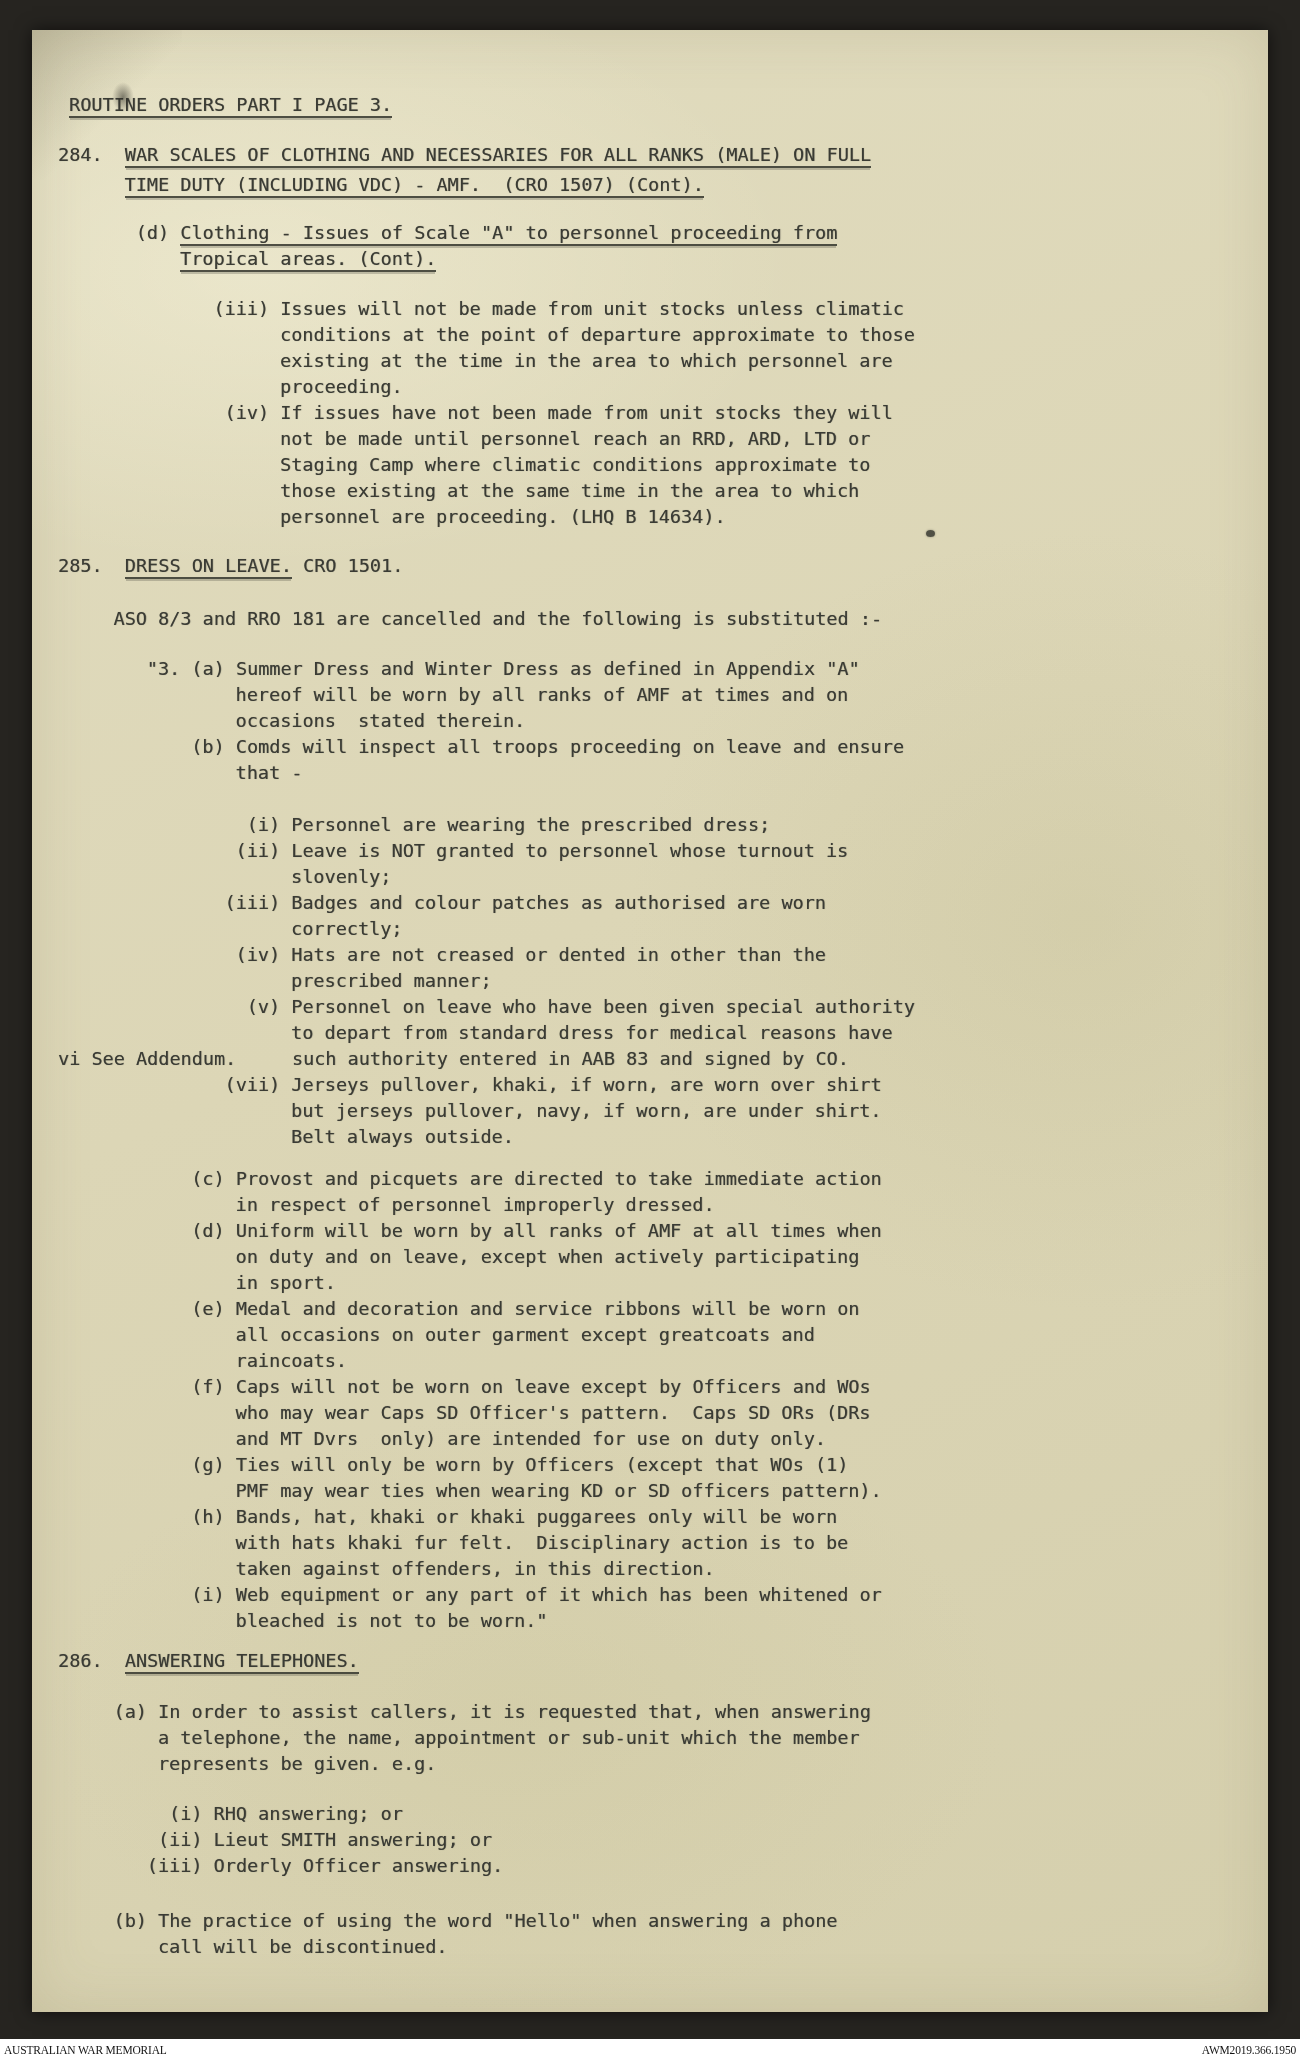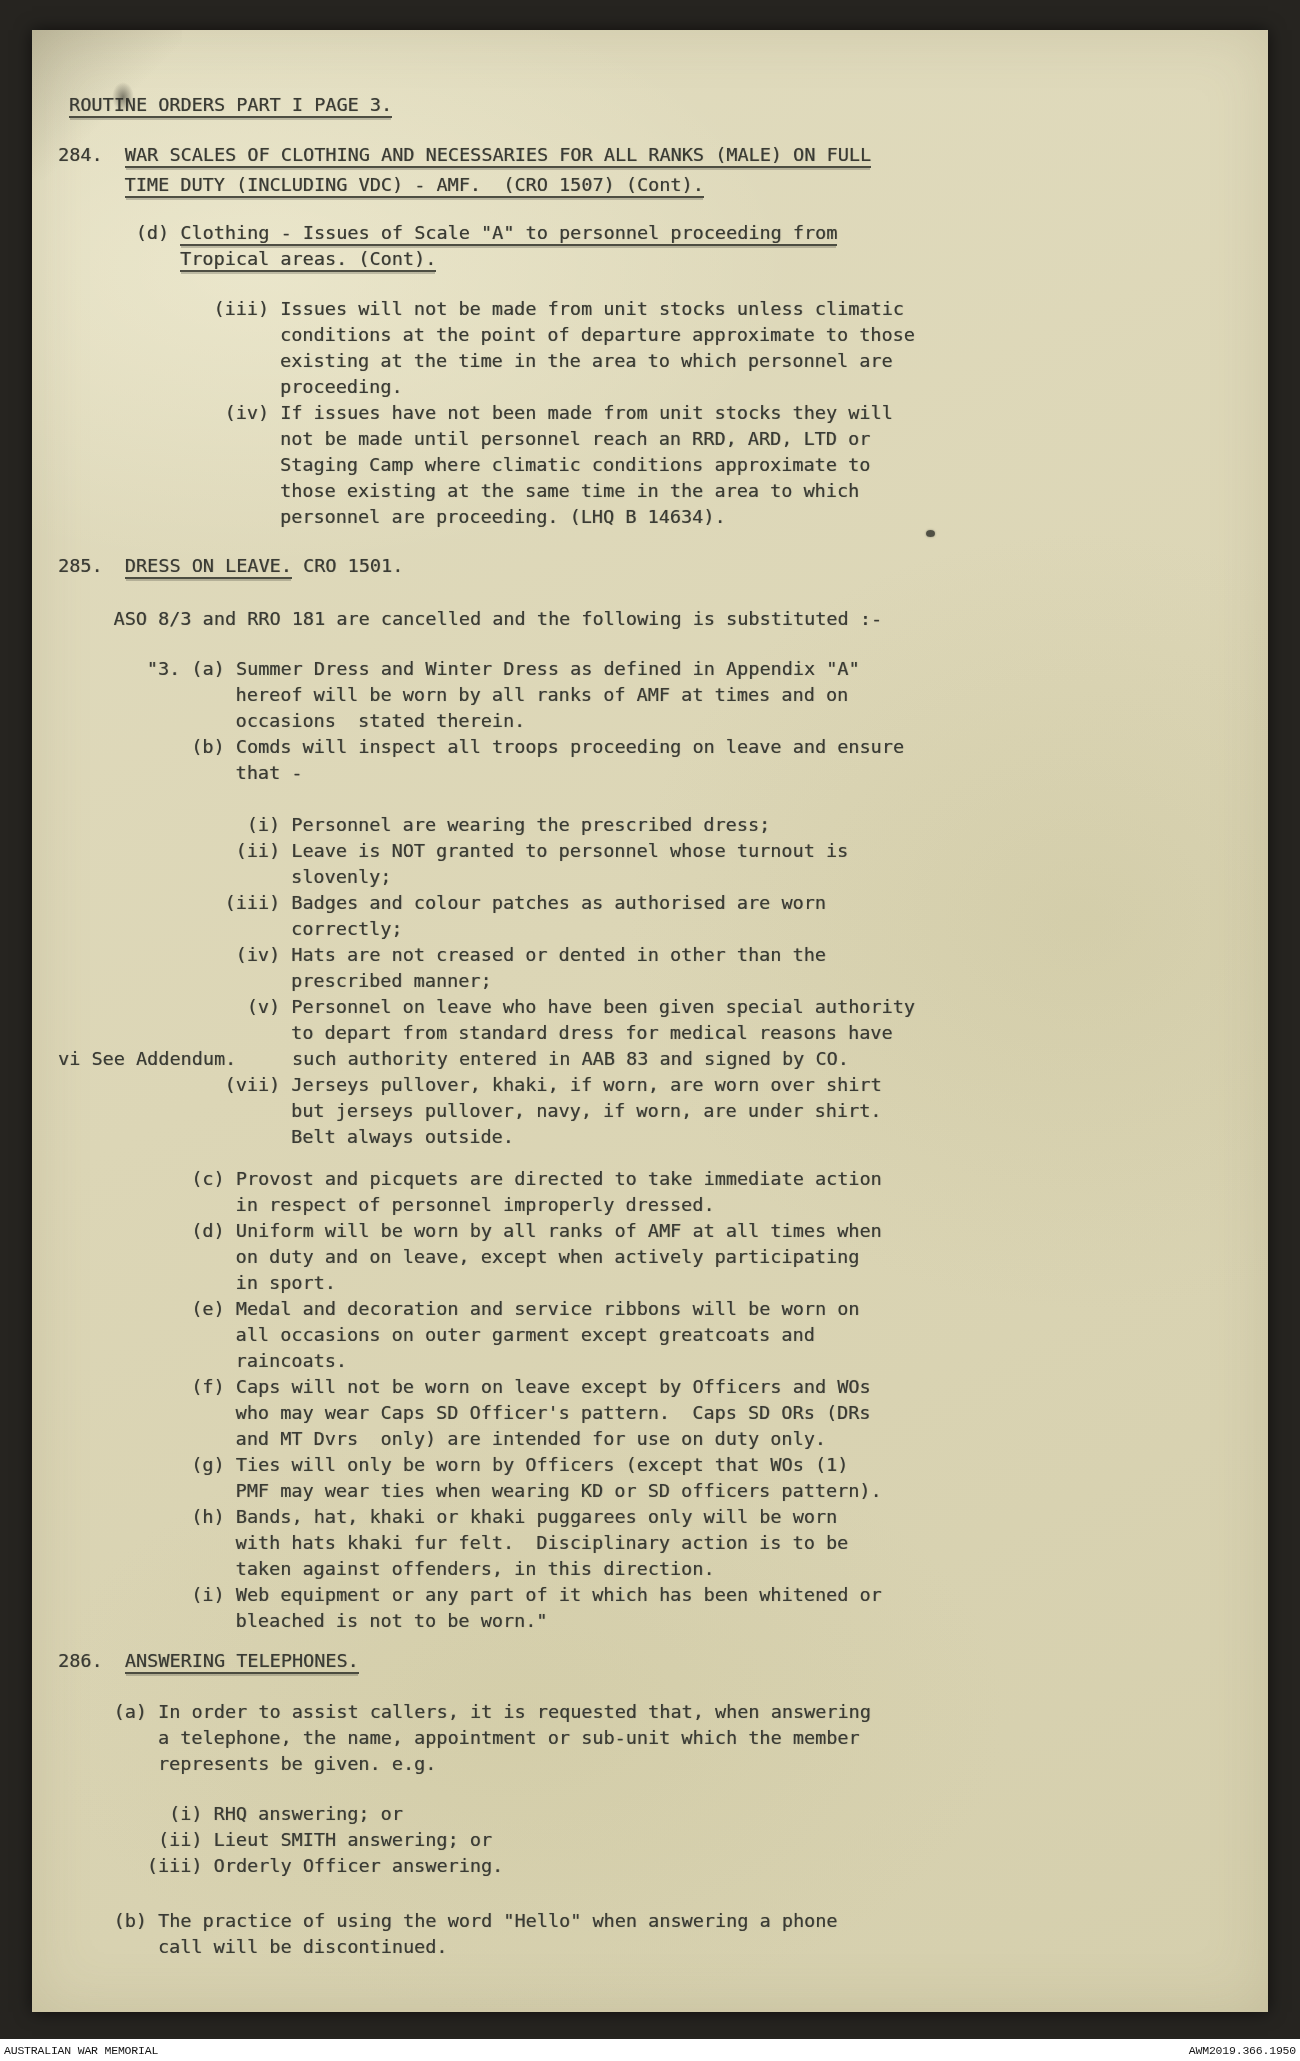--- a/index.html
+++ b/index.html
@@ -50,21 +50,21 @@
   .dot{
     position:absolute;left:894px;top:500px;width:9px;height:7px;border-radius:50%;
     background:rgba(55,56,48,0.85);
     box-shadow:0 0 2px rgba(55,56,48,0.5);
     pointer-events:none;
   }
   .footer{
     position:absolute;left:0;bottom:0;width:100%;height:22px;
     background:var(--footer-bg);
     color:var(--footer-text);
-    font-family:Liberation Mono, monospace;
+    font-family:Liberation Serif, serif;
     font-size:11.5px;
     display:flex;justify-content:space-between;align-items:center;
     padding:0 4px;box-sizing:border-box;
     letter-spacing:-0.2px;
   }
 </style>
 </head>
 <body>
 
 <div class="stage">

